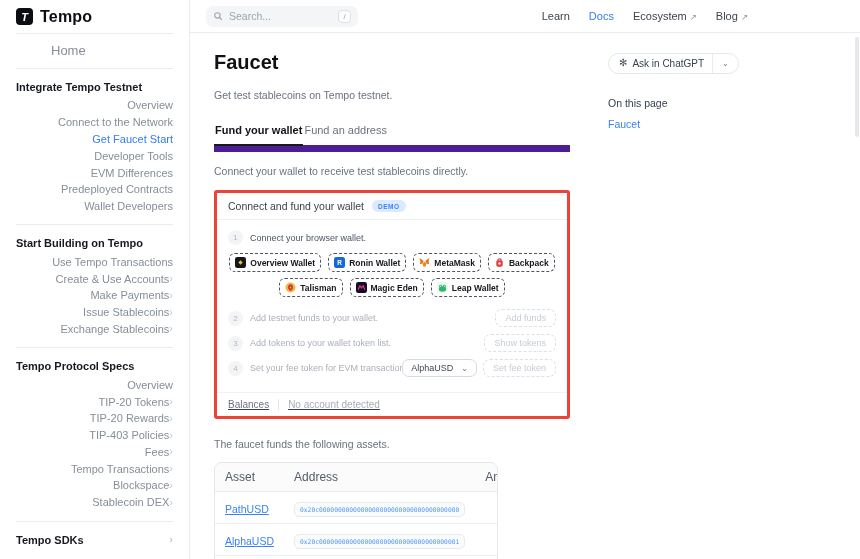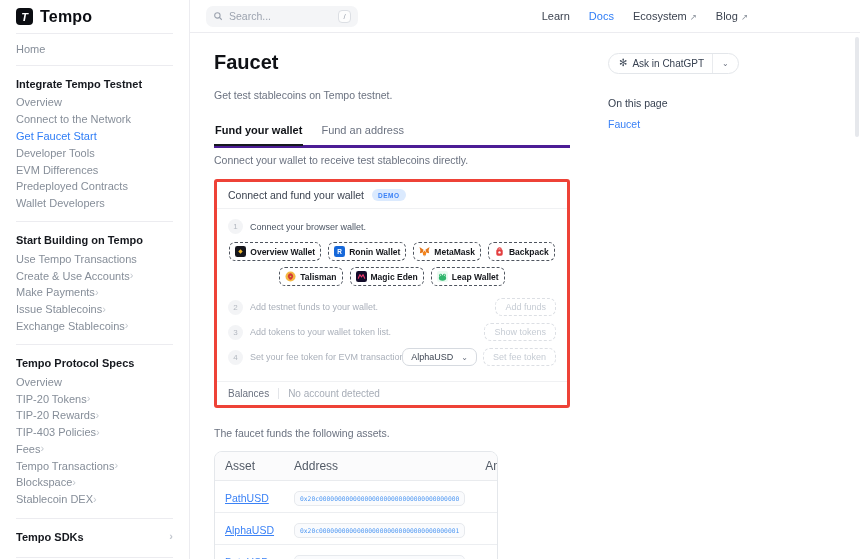--- a/index.html
+++ b/index.html
@@ -6,43 +6,43 @@
   html,body { background:#fff; }
   body { font-family:"Liberation Sans", sans-serif; color:#374151; }
   .app { width:860px; height:559px; display:flex; overflow:hidden; position:relative; background:#fff; }
 
   
   .sidebar { width:190px; flex:none; border-right:1px solid #ececf0; background:#fff; overflow:hidden; }
   .logo { height:33px; display:flex; align-items:center; gap:7px; padding:0 16px; }
   .logo-mark { width:17px; height:17px; background:#0b0d12; border-radius:4px; color:#fff; font-weight:bold; font-size:11px; font-style:italic; display:flex; align-items:center; justify-content:center; }
   .logo-text { font-size:16px; font-weight:800; color:#0b0d12; letter-spacing:.2px; }
   .side-divider { height:1px; background:#ececf0; margin:0 16px; }
-  .side-home { padding:9px 16px 10px; font-size:11px; color:#868e99; cursor:pointer; }
+  .side-home { padding:9px 16px 10px; font-size:13px; color:#868e99; cursor:pointer;margin-left:35px; }
   .side-section { padding:9px 16px 10px; }
   .side-title { font-size:11px; font-weight:bold; color:#16191f; padding:3px 0 4px; display:flex; align-items:center; justify-content:space-between; }
-  .side-item { font-size:11px; color:#868e99; padding:2.4px 0; display:flex; align-items:center; justify-content:flex-start; cursor:pointer; }
+  .side-item { font-size:11px; color:#868e99; padding:2.4px 0; display:flex; align-items:center; justify-content:flex-end; cursor:pointer; }
   .side-item.active { color:#2f7df6; }
   .chev { color:#c3c8cf; font-size:11px; line-height:1; }
 
   
   .mainwrap { flex:1; display:flex; flex-direction:column; min-width:0; }
   .topbar { height:33px; flex:none; border-bottom:1px solid #ececf0; display:flex; align-items:center; justify-content:space-between; padding:0 112px 0 16px; }
   .search { width:152px; height:21px; background:#f4f5f7; border-radius:7px; display:flex; align-items:center; gap:6px; padding:0 7px; cursor:text; }
   .search-ph { font-size:10.5px; color:#9ca3af; flex:1; }
   .slash-key { width:13px; height:13px; border:1px solid #dcdfe4; border-radius:4px; font-size:8px; color:#9ca3af; display:flex; align-items:center; justify-content:center; background:#fdfdfd; }
   .topnav { display:flex; gap:19px; align-items:center; }
   .topnav-item { font-size:11px; color:#3c4350; cursor:pointer; white-space:nowrap; }
   .topnav-item.active { color:#2f7df6; }
   .ext { font-size:8.5px; color:#8b929c; margin-left:3px; }
 
   .content { flex:1; display:flex; padding:18px 0 0 24px; overflow:hidden; }
   .article { width:356px; flex:none; }
   h1 { font-size:20px; font-weight:700; color:#0f1115; margin-bottom:15px; }
   .subtitle { font-size:10.5px; color:#6b7280; margin-bottom:18px; }
-  .tabs { display:flex; gap:17px; border-bottom:3px solid #4c1d95; margin-bottom:6px; }
+  .tabs { display:flex; border-bottom:7px solid #4c1d95; margin-bottom:13px; }
   .tab { font-size:11px; color:#6b7280; padding:5px 1px 8px; cursor:pointer; white-space:nowrap; }
   .tab.active { color:#101318; font-weight:bold; border-bottom:2px solid #16191f; margin-bottom:-1px; }
   .hint { font-size:10.5px; color:#6b7280; margin-bottom:13px; }
 
   
   .widget { border:3px solid #ee4237; border-radius:3px; margin-bottom:19px; background:#fff; }
   .widget-head { display:flex; align-items:center; gap:8px; padding:7px 11px; border-bottom:1px solid #f0f1f3; font-size:10.5px; color:#3c4350; }
   .demo-badge { background:#dbeafe; color:#3c82f6; font-size:6.5px; font-weight:bold; letter-spacing:.5px; padding:2.5px 6px; border-radius:999px; }
   .widget-body { padding:9px 11px 8px; }
   .step-row { display:flex; align-items:center; margin-bottom:7px; min-height:17px; }
@@ -51,21 +51,21 @@
   .step-row.first .step-text { color:#4b5563; }
   .wallets { display:flex; flex-wrap:wrap; justify-content:center; gap:6px 7px; margin:2px 0 12px; }
   .wallet-btn { display:inline-flex; align-items:center; gap:4px; border:1.5px dashed #4e545e; border-radius:6px; padding:3px 5px; font-size:8.5px; font-weight:bold; color:#15171c; background:#fff; white-space:nowrap; cursor:pointer; }
   .wicon { width:11px; height:11px; flex:none; display:inline-flex; }
   .wicon svg { width:11px; height:11px; }
   .ghost-btn { border:1.5px dashed #dcdfe4; color:#c6ccd4; border-radius:7px; padding:3px 9px; font-size:9px; background:#fff; white-space:nowrap; flex:none; }
   .step-row .ghost-btn { margin-left:auto; }
   .step-row.has-select .ghost-btn { margin-left:6px; }
   .select { display:inline-flex; align-items:center; gap:8px; border:1px solid #d6dae0; border-radius:7px; padding:3px 8px; font-size:9px; color:#3f4754; background:#fff; cursor:pointer; flex:none; margin-left:auto; }
   .select .chevd { color:#6b7280; font-size:8px; }
-  .widget-foot { border-top:1px solid #f0f1f3; padding:6px 11px; display:flex; align-items:center; gap:9px; }
+  .widget-foot { border-top:1px solid #f0f1f3; padding:6px 11px; display:flex; align-items:center; gap:9px;text-decoration:underline; }
   .bal-label { font-size:10px; color:#6b7280; }
   .vr { width:1px; height:11px; background:#e3e5e9; }
   .bal-status { font-size:10px; color:#a7adb7; }
 
   
   .table-intro { font-size:10.5px; color:#6b7280; margin-bottom:12px; }
   .tablewrap { width:284px; border:1px solid #e4e7eb; border-radius:8px; overflow:hidden; }
   table { border-collapse:collapse; width:100%; }
   th { text-align:left; font-weight:normal; font-size:12px; color:#525a66; padding:7px 10px; background:#fbfbfc; border-bottom:1px solid #e9ebee; }
   td { padding:6px 10px; border-bottom:1px solid #eceef1; vertical-align:middle; }

